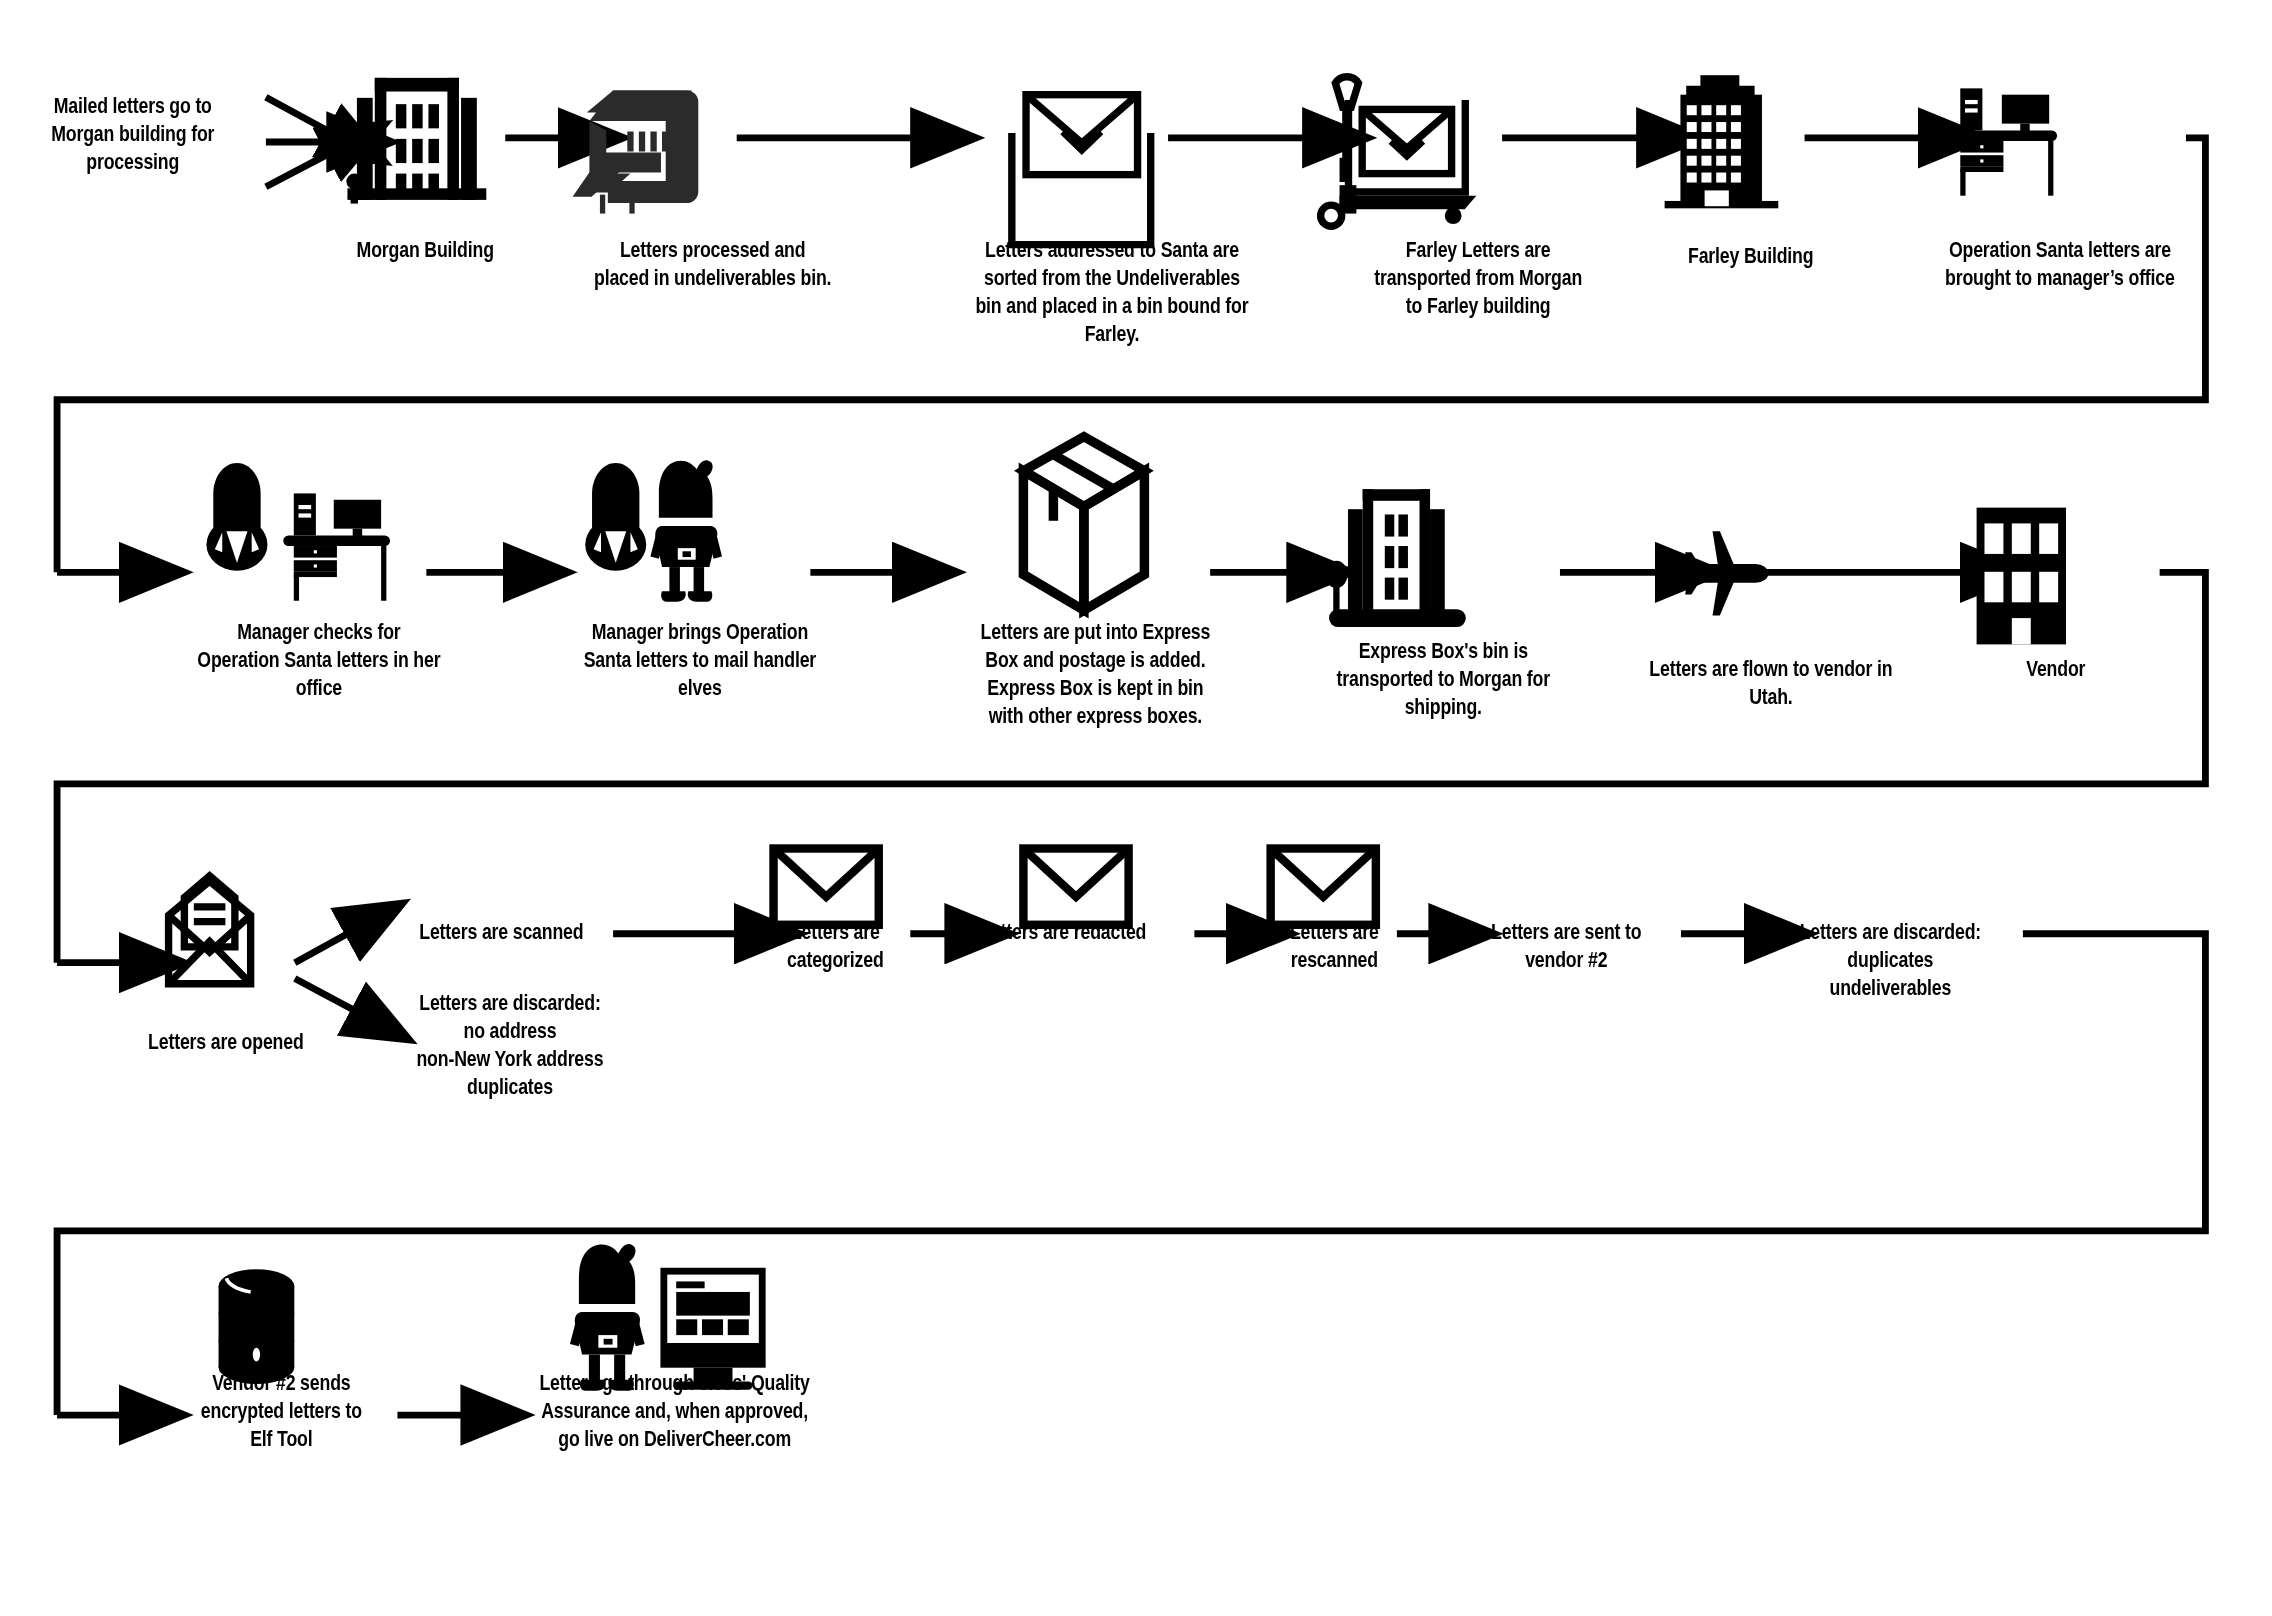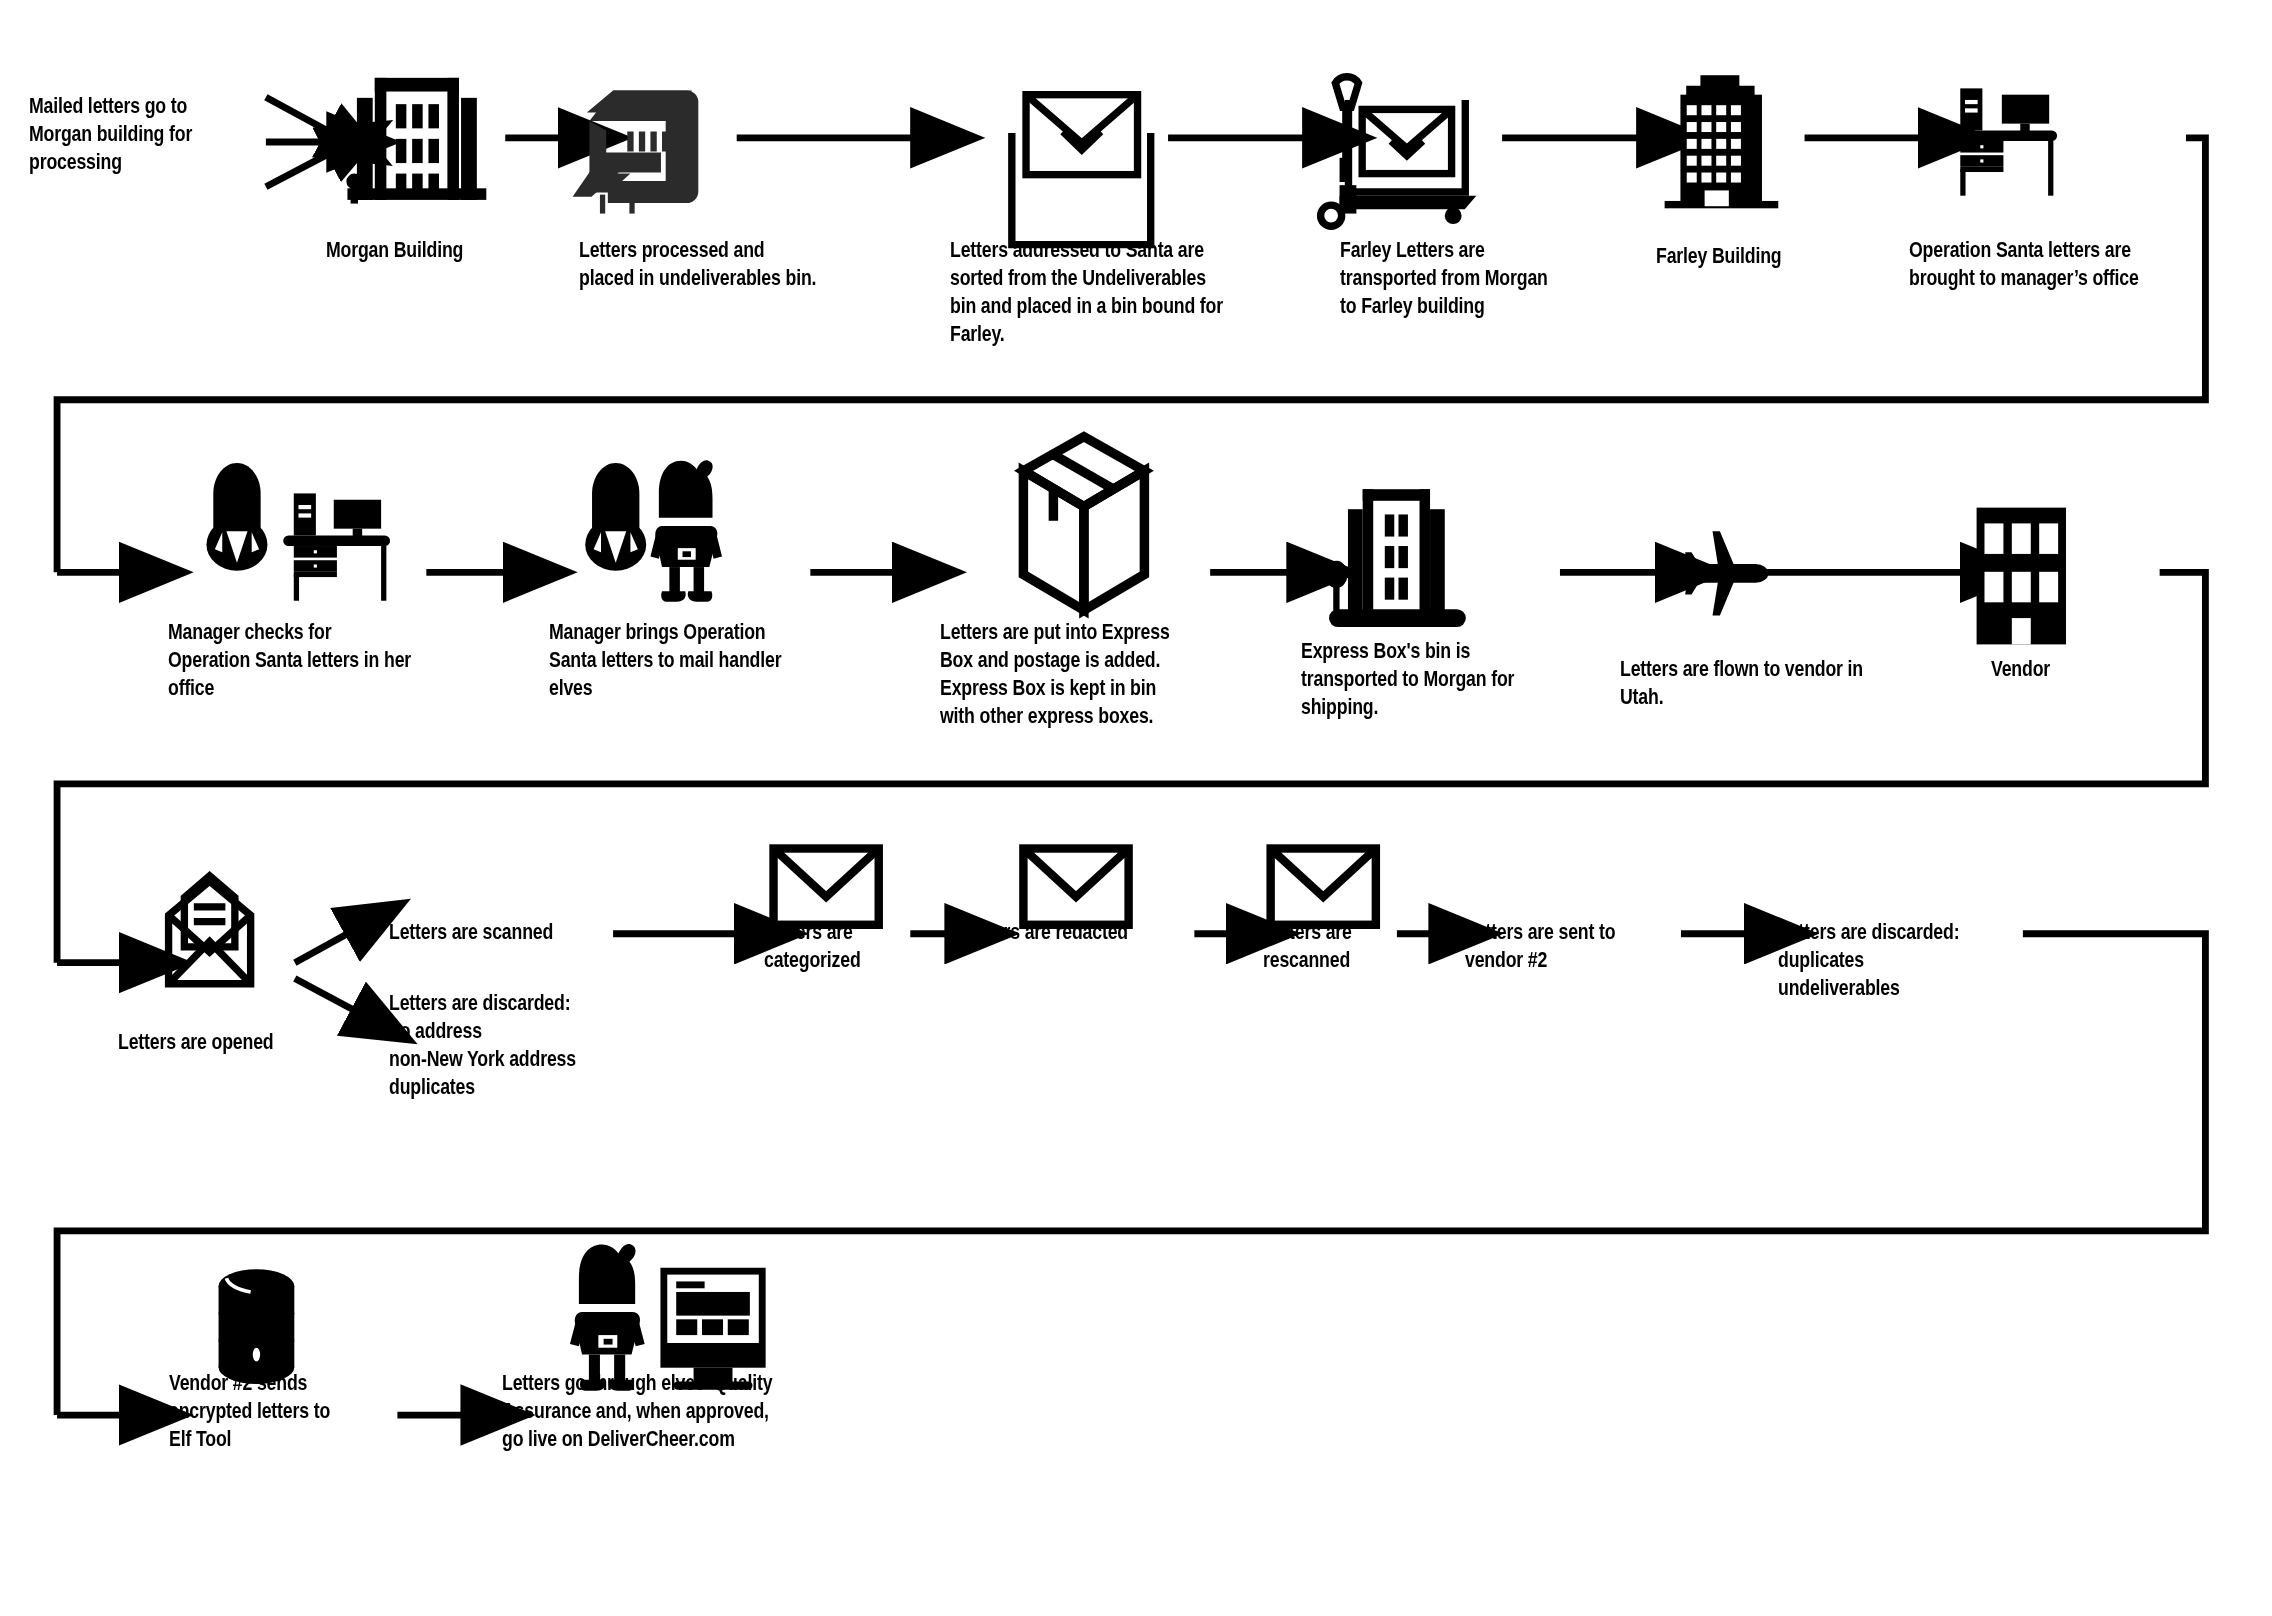--- a/index.html
+++ b/index.html
@@ -1,18 +1,18 @@
 <!DOCTYPE html>
 <html style="font-size:8.4px"><head>
 <meta charset="utf-8">
 <style>
   html,body{margin:0;padding:0;background:#ffffff;}
   body{width:2273px;height:1616px;overflow:hidden;
        font-family:"Liberation Sans", sans-serif;}
-  #stage{position:relative;width:2273px;height:1616px;background:#fff;}
+  #stage{position:relative;width:2273px;height:1616px;background:#fff;text-align:center;}
   svg.layer{position:absolute;left:0;top:0;width:2273px;height:1616px;}
   .cap{position:absolute;font-family:"Liberation Sans", sans-serif;
        font-weight:700;font-size:21.6px;line-height:1.30;color:#000;
        letter-spacing:-0.2px;white-space:pre-line;
        transform:scaleX(0.82);transform-origin:left top;}
 </style>
 </head>
 <body>
 
 <div id="stage">

